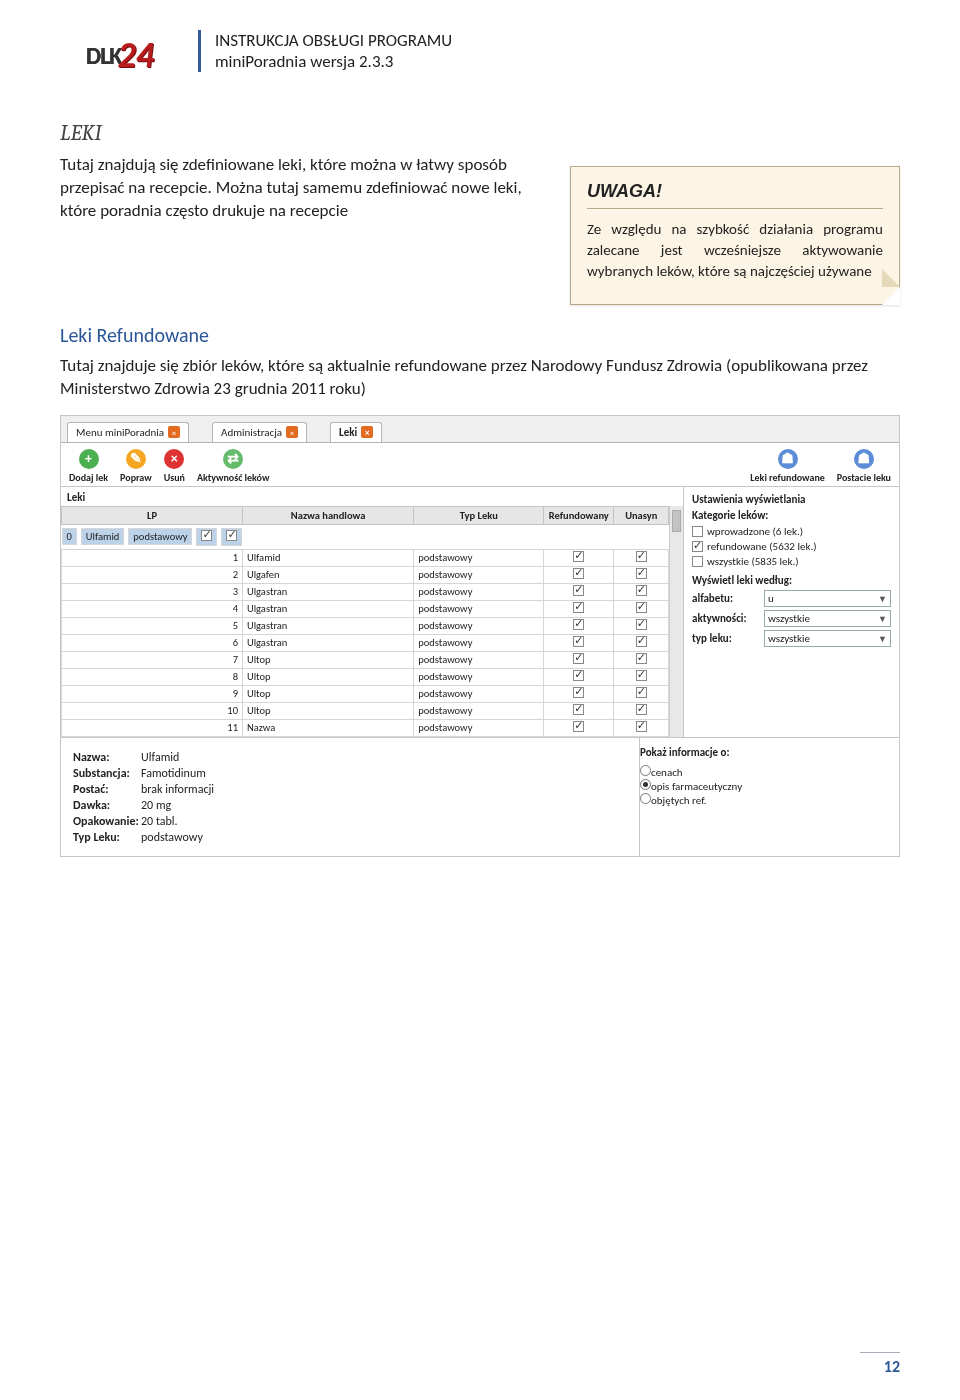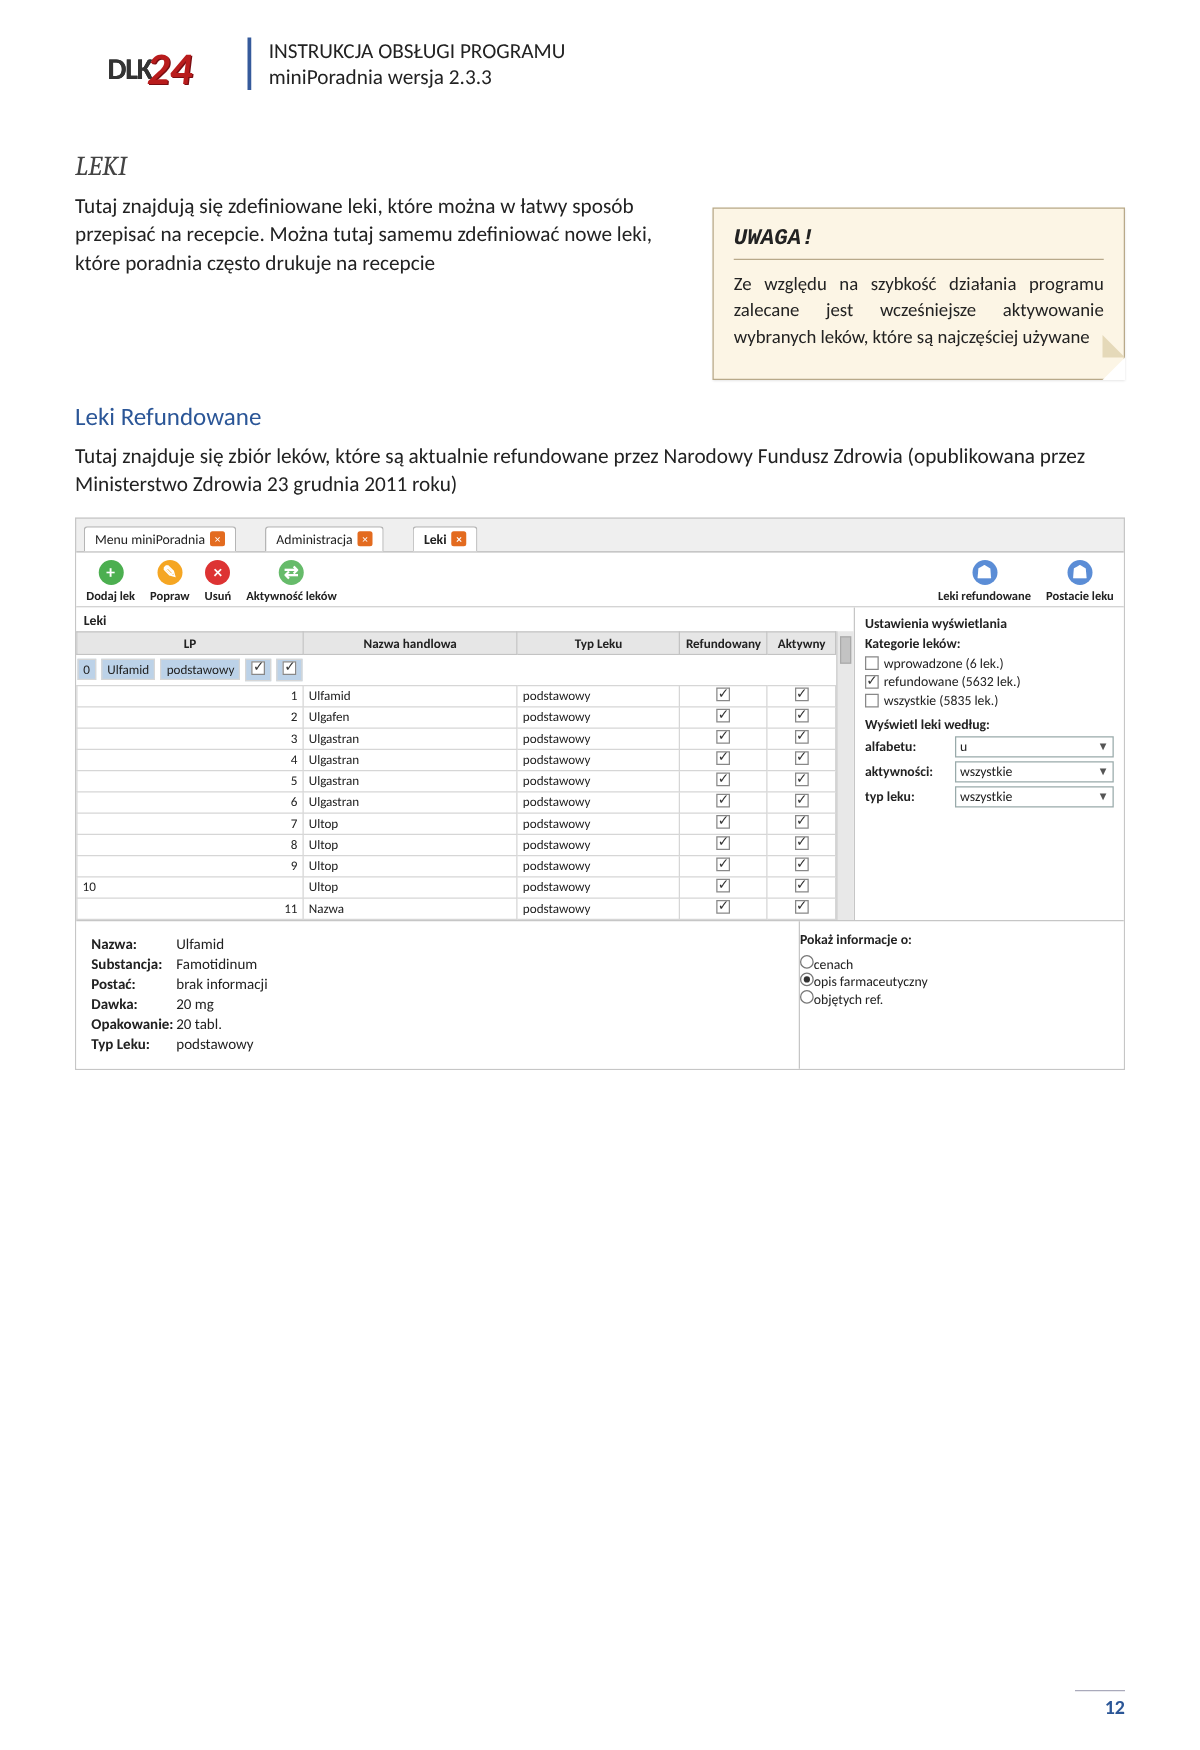--- a/index.html
+++ b/index.html
@@ -29,21 +29,21 @@
   .header-text div { font-size: 17px; }
   .sec-title { font-family: Cambria, Georgia, serif; font-style: italic; color:#444; font-size: 22px; margin: 30px 0 8px; }
   .body-text { font-size: 17px; line-height: 1.35; }
   .callout {
     float: right; clear: right; width: 330px;
     border: 1px solid #b8a98a; background: #fcf5e5;
     padding: 14px 16px 22px 16px; margin: 12px 0 18px 20px;
     font-size: 15px; position: relative;
     box-shadow: 0 1px 2px rgba(0,0,0,.12);
   }
-  .callout .hdr { font-style: italic; font-weight:600; font-family: Liberation Mono, monospace; font-size:18px; padding-bottom:6px; border-bottom:1px solid #b8a98a; margin-bottom:10px; }
+  .callout .hdr { font-style: italic; font-weight:600; font-family: Liberation Sans, sans-serif; font-size:18px; padding-bottom:6px; border-bottom:1px solid #b8a98a; margin-bottom:10px; }
   .callout .body { text-align: justify; line-height:1.4; }
   .callout .fold {
     position:absolute; right:-1px; bottom:-1px; width:0; height:0;
     border-style:solid; border-width:0 0 18px 18px; border-color:transparent transparent #fff transparent;
   }
   .callout .fold::before {
     content:""; position:absolute; right:0; top:-18px; width:0;height:0;
     border-style:solid; border-width:18px 0 0 18px; border-color:transparent transparent transparent #e5d9b9;
   }
   .subhead { font-size: 20px; color:#2b5697; margin: 26px 0 8px; clear:both; }
@@ -163,21 +163,21 @@
       <div class="left-col">
         <div class="panel-title">Leki</div>
         <div style="display:flex;">
           <table class="tbl">
             <thead>
                 <tr>
               <th style="width:28px">LP</th>
               <th>Nazwa handlowa</th>
               <th style="width:130px">Typ Leku</th>
               <th style="width:70px">Refundowany</th>
-              <th style="width:55px">Aktywny</th>
+              <th style="width:55px">Unasyn</th>
             </tr>
               </thead>
             <tbody id="tbody">
                 <tr class="sel">
                   <td style="text-align:right">0</td>
                   <td>Ulfamid</td>
                   <td>podstawowy</td>
                   <td style="text-align:center"><span class="chk on"></span></td>
                   <td style="text-align:center"><span class="chk on"></span></td>
                 </tr>
@@ -238,21 +238,21 @@
                   <td style="text-align:center"><span class="chk on"></span></td>
                 </tr>
                 <tr>
                   <td style="text-align:right">9</td>
                   <td>Ultop</td>
                   <td>podstawowy</td>
                   <td style="text-align:center"><span class="chk on"></span></td>
                   <td style="text-align:center"><span class="chk on"></span></td>
                 </tr>
                 <tr>
-                  <td style="text-align:left">10</td>
+                  <td style="text-align:right">10</td>
                   <td>Ultop</td>
                   <td>podstawowy</td>
                   <td style="text-align:center"><span class="chk on"></span></td>
                   <td style="text-align:center"><span class="chk on"></span></td>
                 </tr>
                 <tr>
                   <td style="text-align:right">11</td>
                   <td>Nazwa</td>
                   <td>podstawowy</td>
                   <td style="text-align:center"><span class="chk on"></span></td>

